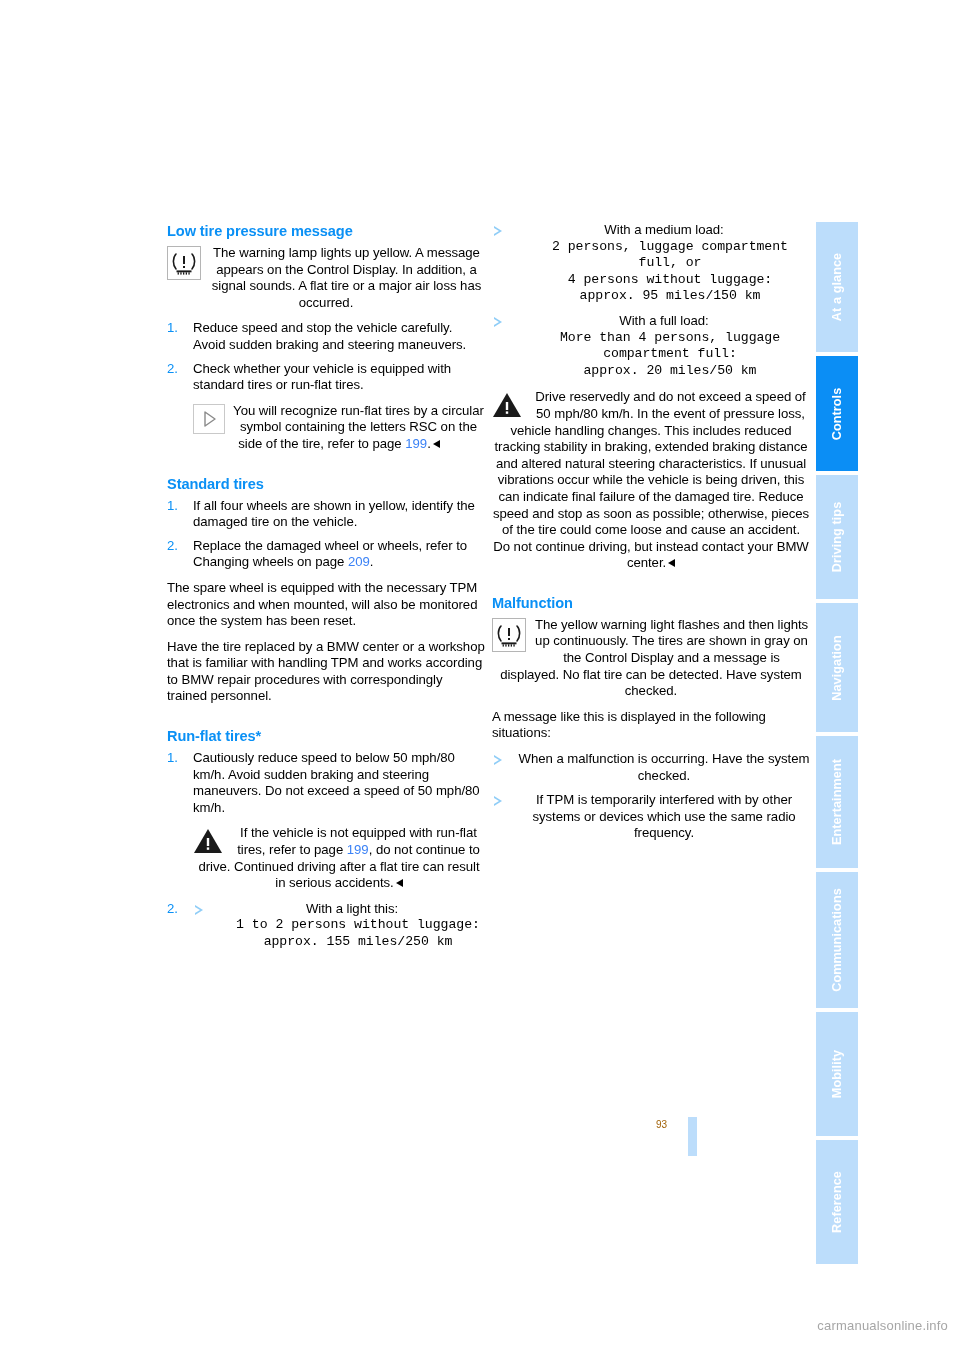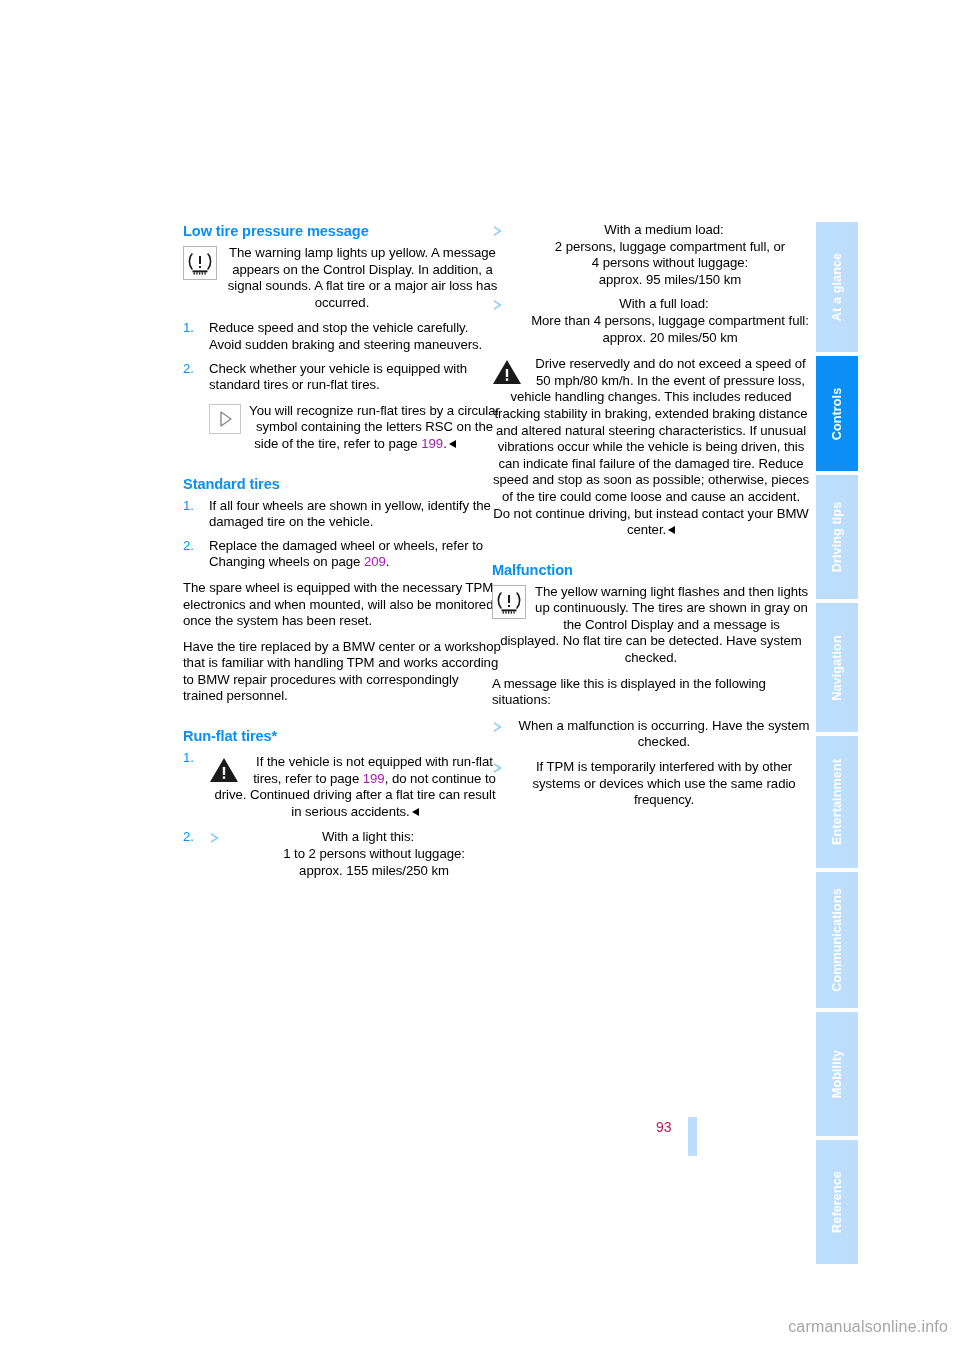--- a/index.html
+++ b/index.html
@@ -26,21 +26,21 @@
 
   
   .col {
     position: absolute;
     top: 222px;
     width: 318px;
     font-size: 13.2px;
     line-height: 16.6px;
     letter-spacing: -0.05px;
   }
-  #col-left  { left: 183px; }
+  #col-left  { left: 167px; }
   #col-right { left: 492px; }
 
   h2.sec {
     color: #0a90f5;
     font-size: 14.6px;
     font-weight: bold;
     margin: 0 0 5px 0;
     line-height: 18px;
     letter-spacing: -0.1px;
   }
@@ -95,21 +95,21 @@
   .abul::after {
     content: "";
     position: absolute;
     left: -8px;
     top: -3.2px;
     width: 0; height: 0;
     border-top: 3.2px solid transparent;
     border-bottom: 3.2px solid transparent;
     border-left: 5px solid #ffffff;
   }
-  .sub-indent { display: block; padding-left: 12px; }
+  .sub-indent { display: block; padding-left: 12px; font-family: Liberation Mono, monospace; }
 
   
   .noteblock { margin: 0 0 9px 0; overflow: hidden; }
   .noteblock.indented { margin-left: 26px; }
 
   .icon-box {
     float: left;
     margin: 1px 7px 0 0;
   }
 
@@ -137,21 +137,21 @@
     border: 1px solid #c9c9c9;
     background: #ffffff;
     box-sizing: border-box;
     position: relative;
   }
   .icon-play svg { display: block; }
 
   .noteblock .ntext { display: block; text-align: center; }
 
   
-  .pref { color: #a21caf; }
+  .pref { color: #3b82f6; }
   .endmark {
     display: inline-block;
     width: 0; height: 0;
     border-top: 4.5px solid transparent;
     border-bottom: 4.5px solid transparent;
     border-right: 7px solid #000000;
     margin-left: 2px;
     vertical-align: 0px;
   }
 
@@ -188,41 +188,41 @@
     position: absolute;
     left: 640px;
     top: 1117px;
     width: 180px;
     height: 40px;
   }
   #pagenum {
     position: absolute;
     left: 16px;
     top: 2px;
-    font-size: 14px;
-    color: #be185d;
+    font-size: 10px;
+    color: #a16207;
   }
   #pagebar {
     position: absolute;
     left: 48px;
     top: 0px;
     width: 9px;
     height: 39px;
     background: #bcddfb;
   }
 
   
   #watermark {
     position: absolute;
     left: 0;
     top: 1318px;
     width: 948px;
     text-align: right;
     color: #a6a6a6;
-    font-size: 16px;
+    font-size: 13px;
     letter-spacing: 0.2px;
   }
 </style>
 </head>
 <body>
 
 <div id="page">
 
   <div class="col" id="col-left">
 
@@ -281,20 +281,21 @@
 
     <p class="para">The spare wheel is equipped with the necessary TPM electronics and when mounted, will also be monitored once the system has been reset.</p>
 
     <p class="para">Have the tire replaced by a BMW center or a workshop that is familiar with handling TPM and works according to BMW repair procedures with correspondingly trained personnel.</p>
 
     <h2 class="sec spaced">Run-flat tires*</h2>
 
     <ol class="numlist">
       <li>
         <span class="num">1.</span>
+        <span>Cautiously reduce speed to below 50 mph/80 km/h. Avoid sudden braking and steering maneuvers. Do not exceed a speed of 50 mph/80 km/h.</span>
       </li>
     </ol>
 
     <div class="noteblock indented">
       <span class="icon-box icon-warn">
         <svg width="30" height="28" viewBox="0 0 30 28" aria-hidden="true">
           <path d="M15 3 L29 27 L1 27 Z" fill="#1a1a1a"></path>
           <rect x="13.8" y="12" width="2.4" height="8" fill="#ffffff"></rect>
           <rect x="13.8" y="21.4" width="2.4" height="2.4" fill="#ffffff"></rect>
         </svg>

